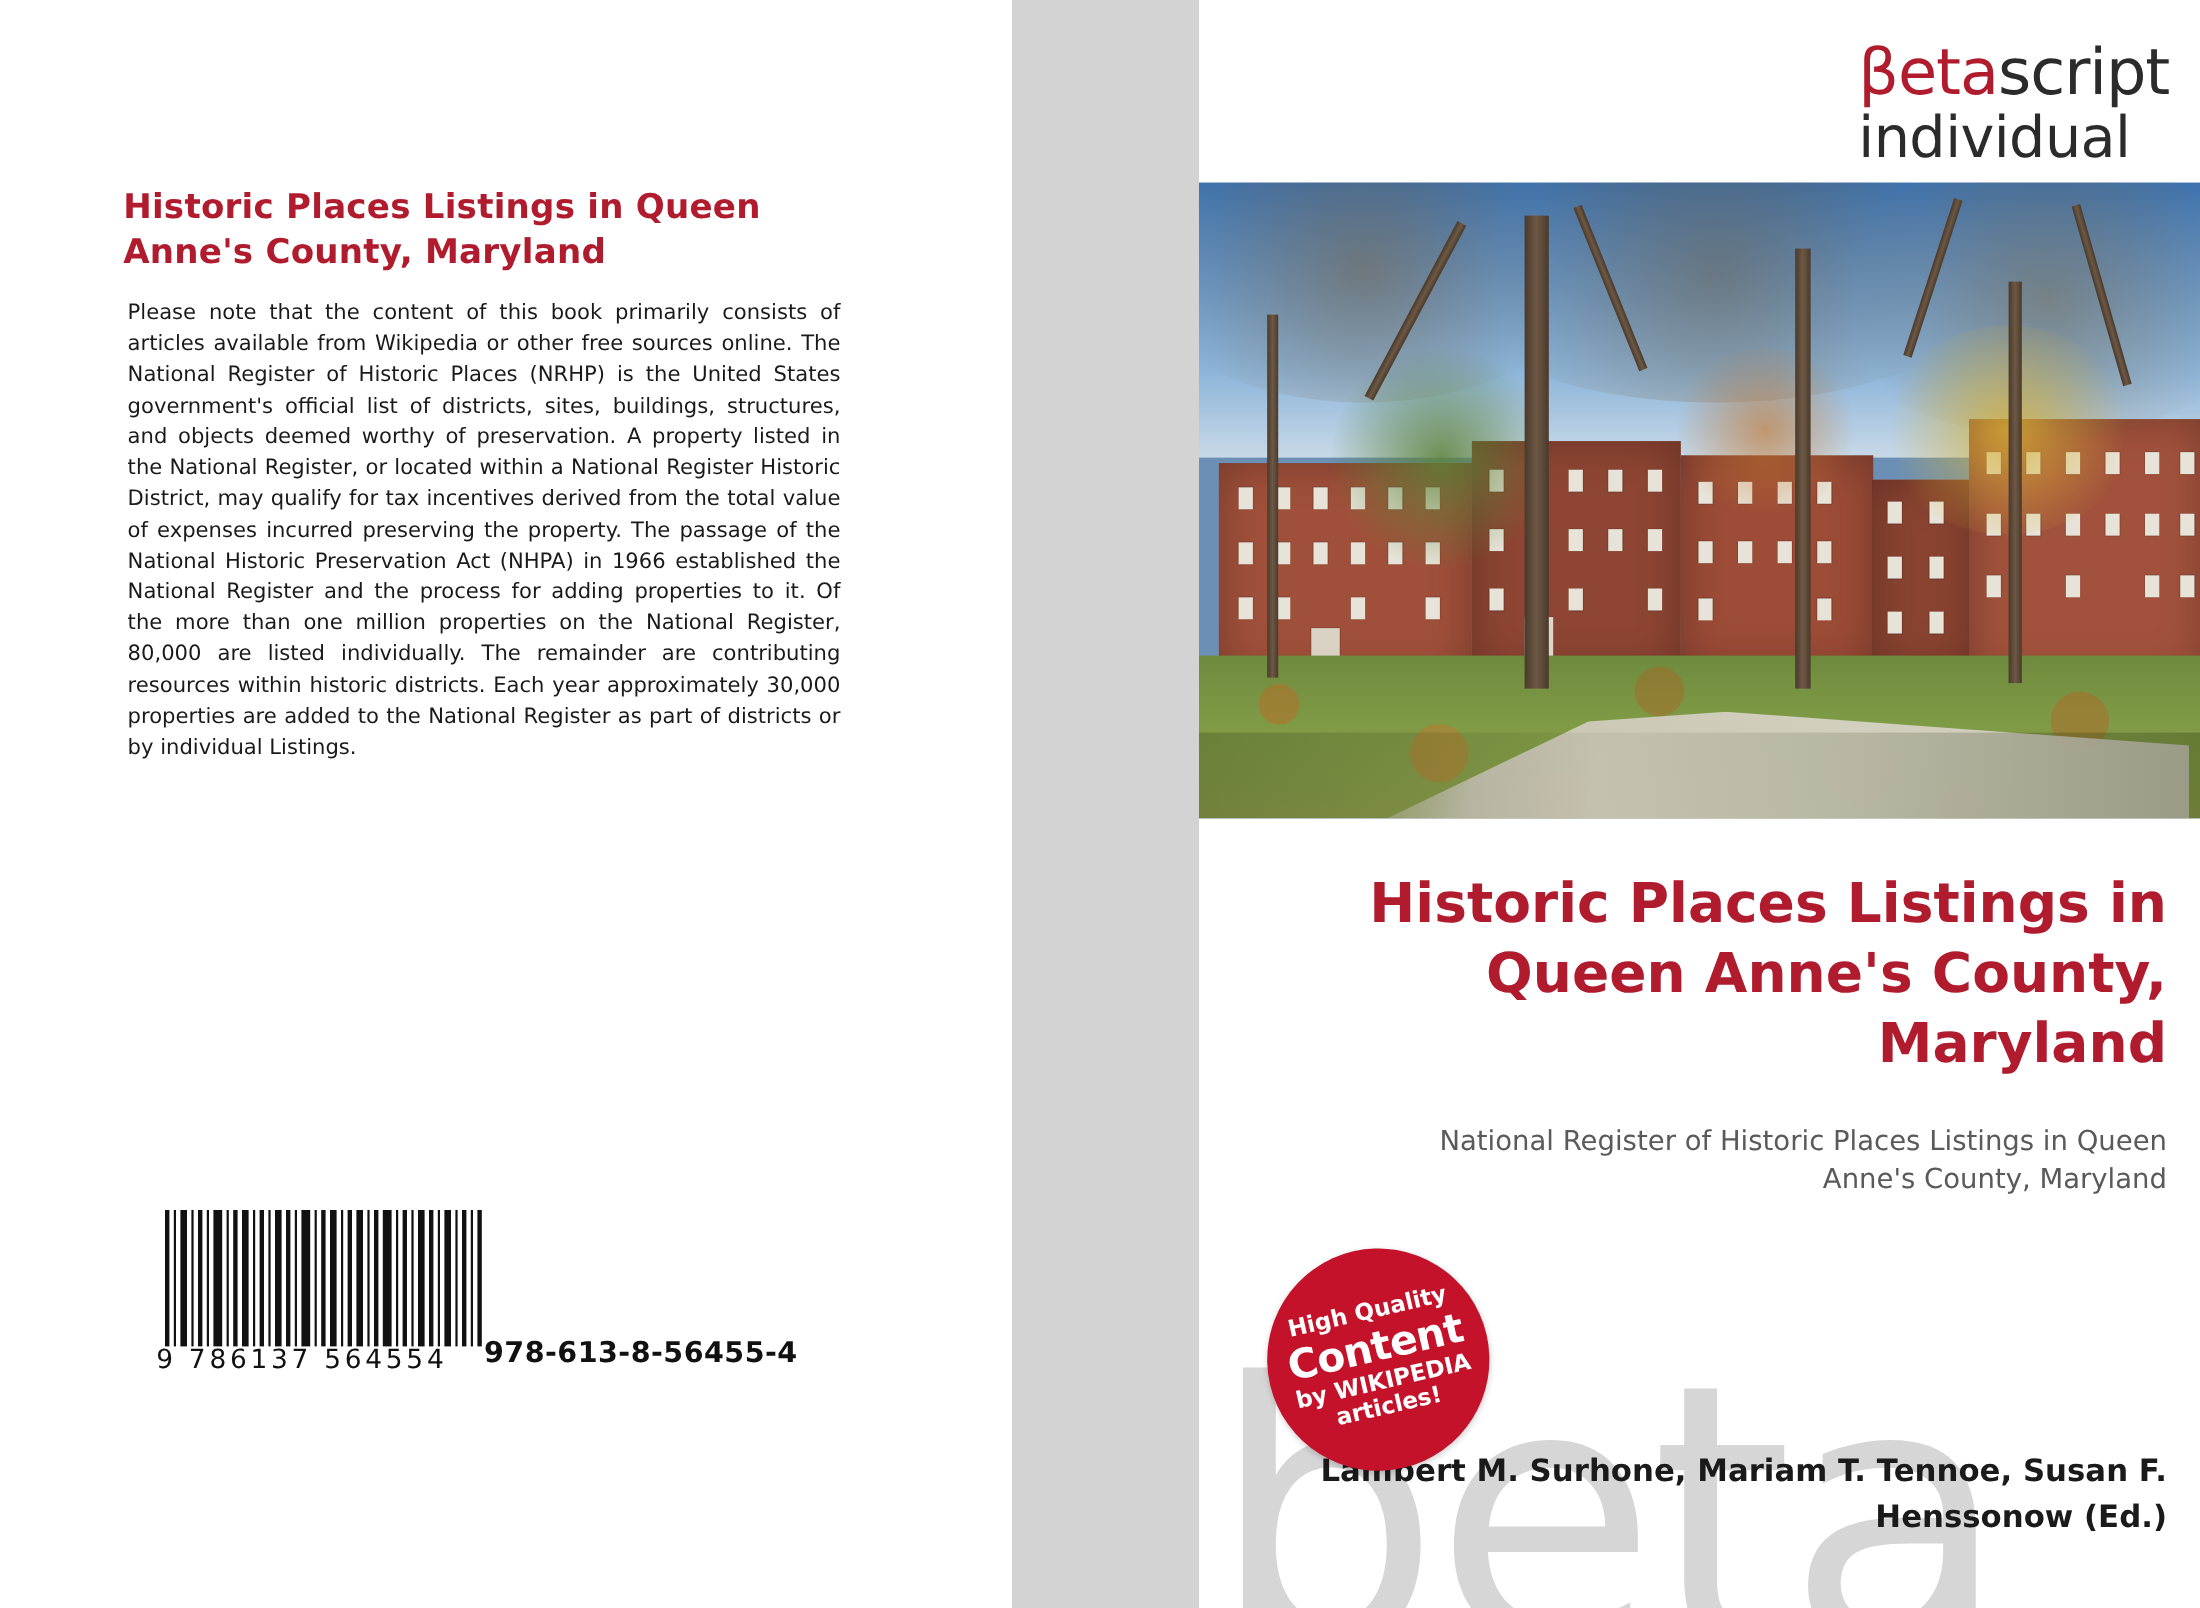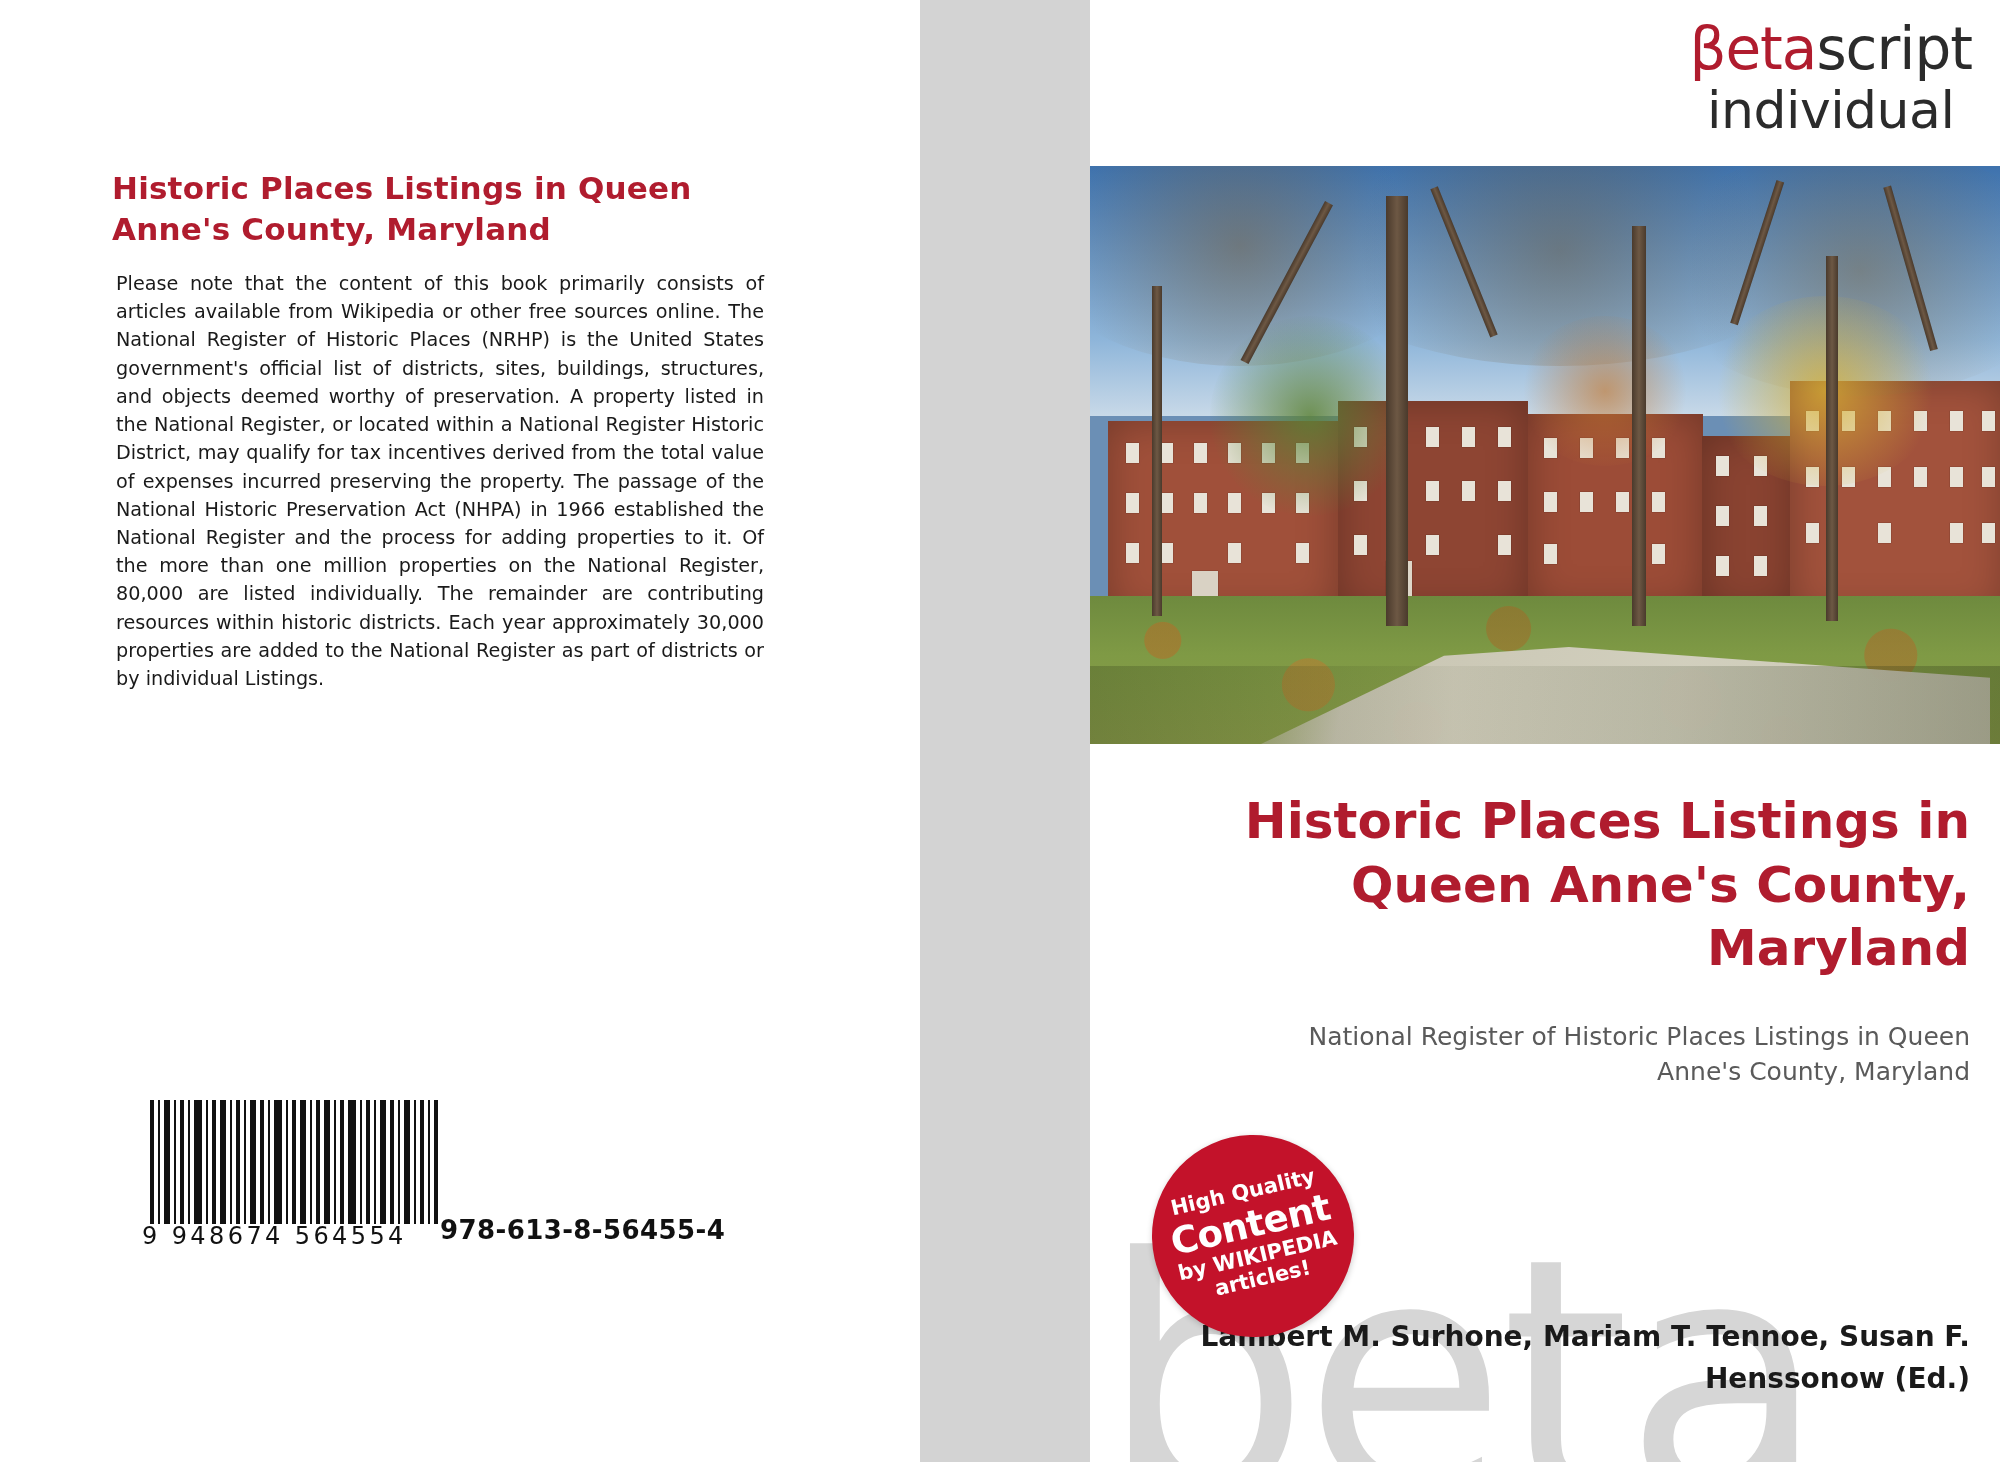--- a/index.html
+++ b/index.html
@@ -106,22 +106,22 @@
     left: 1090px;
     top: 0;
     width: 910px;
     height: 1462px;
     background: #ffffff;
     overflow: hidden;
   }
   .brand {
     position: absolute;
     right: 28px;
-    top: 20px;
-    text-align: center;
+    top: 36px;
+    text-align: left;
     line-height: 1.0;
   }
   .brand-line1 {
     font-size: 58px;
     letter-spacing: -1px;
     color: #2b2b2b;
   }
   .brand-line1 .beta {
     color: #b01c2e;
     font-weight: 500;
@@ -326,21 +326,21 @@
         <span style="left:224px;width:2px;"></span>
         <span style="left:230px;width:6px;"></span>
         <span style="left:240px;width:4px;"></span>
         <span style="left:248px;width:2px;"></span>
         <span style="left:254px;width:6px;"></span>
         <span style="left:264px;width:2px;"></span>
         <span style="left:270px;width:4px;"></span>
         <span style="left:278px;width:2px;"></span>
         <span style="left:284px;width:4px;"></span>
       </div>
-      <div class="barcode-digits">9 948674 564554</div>
+      <div class="barcode-digits">9 786137 564554</div>
     </div>
 
     <div class="isbn-text">978-613-8-56455-4</div>
   </div>
 
   <div class="spine"></div>
 
   <div class="front-cover">
 
     <div class="watermark">beta</div>

